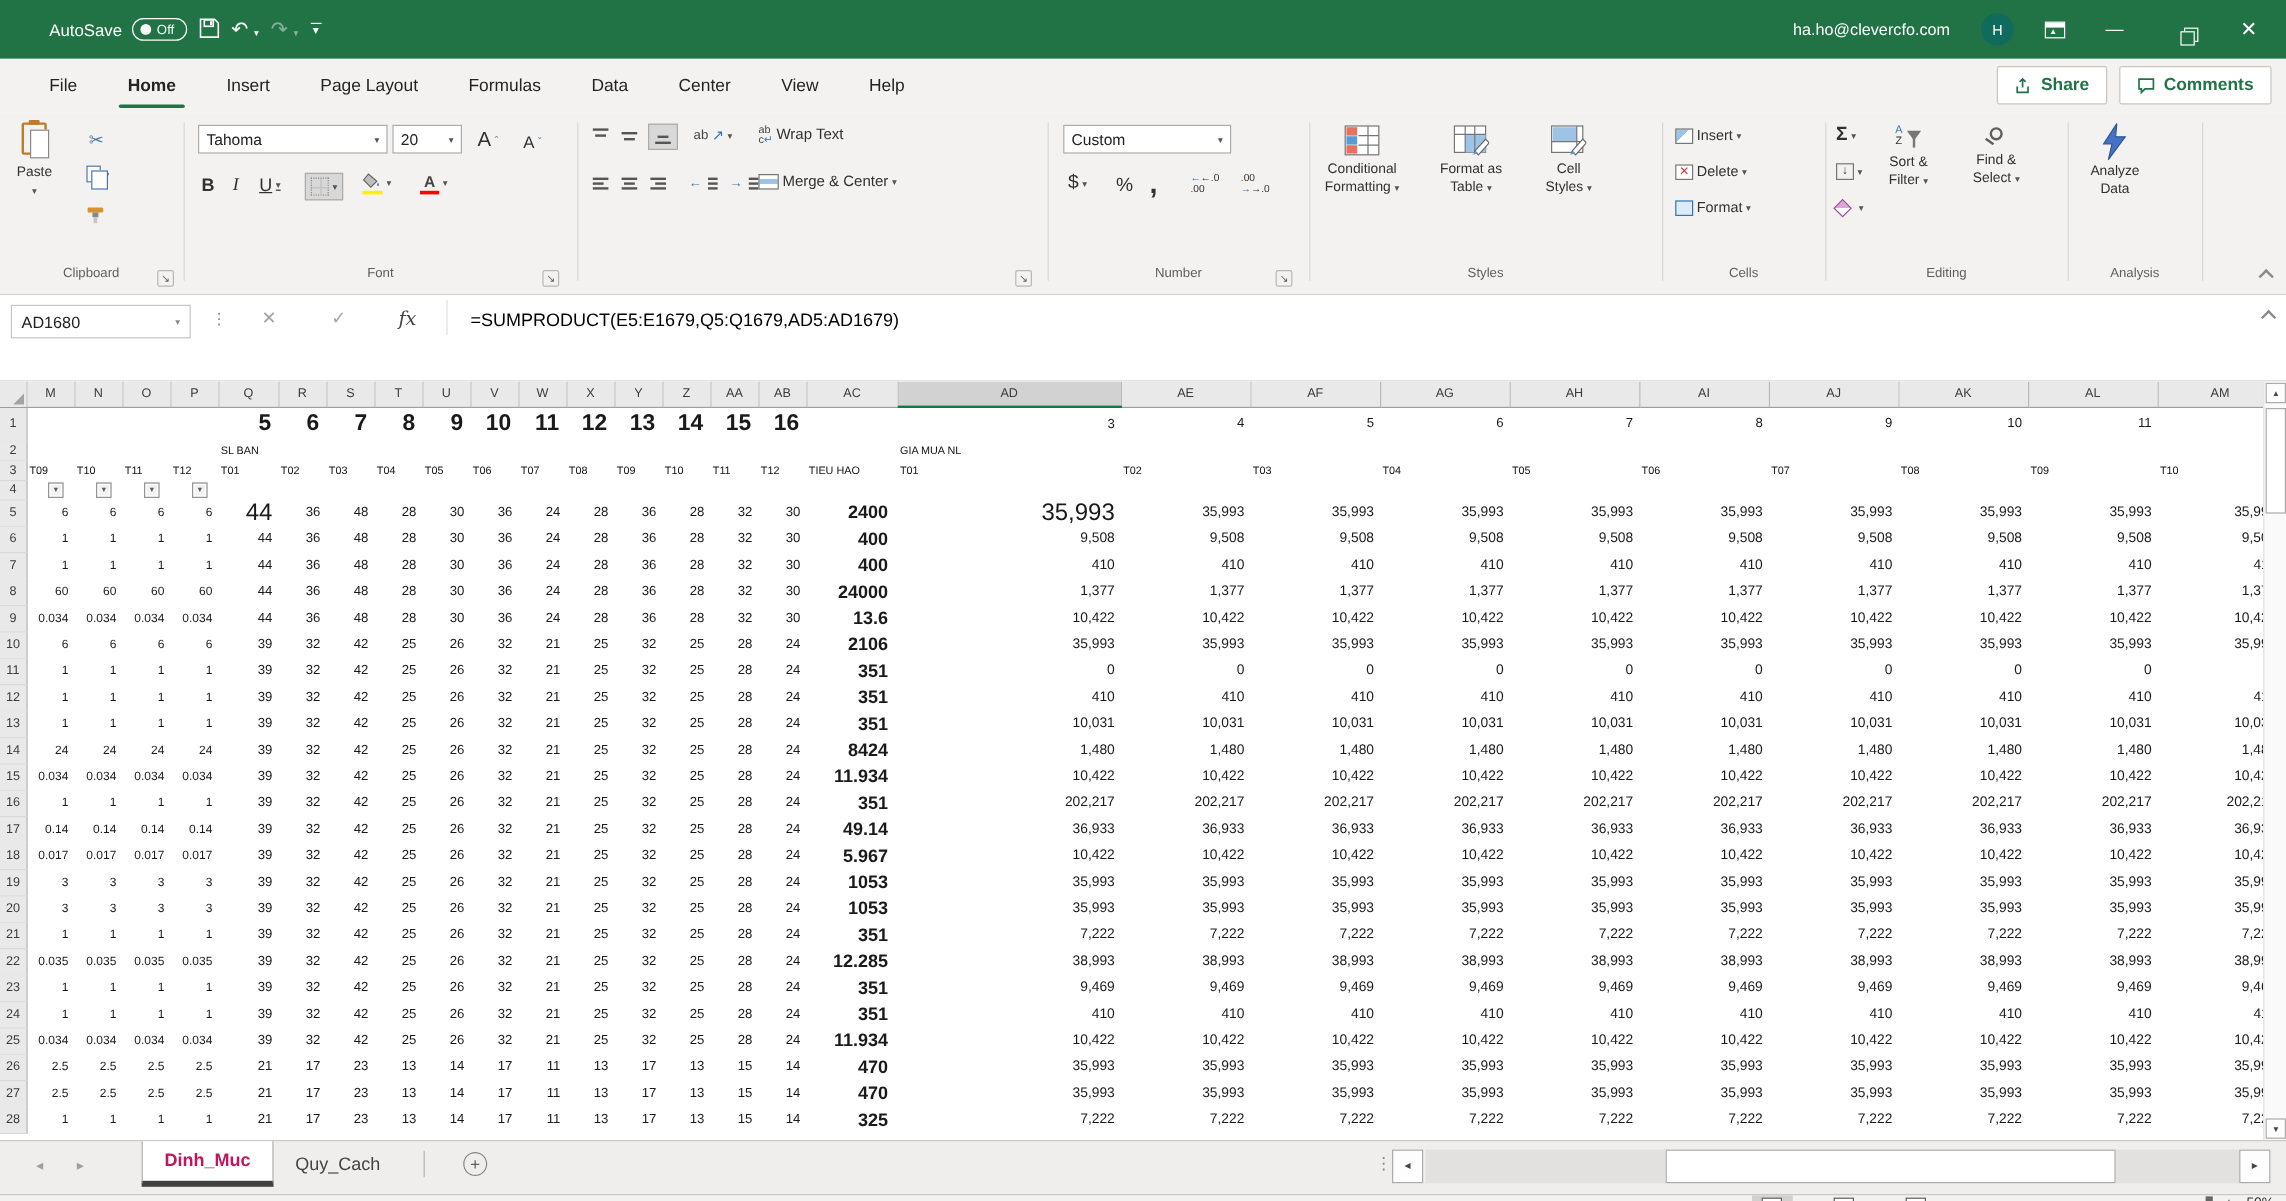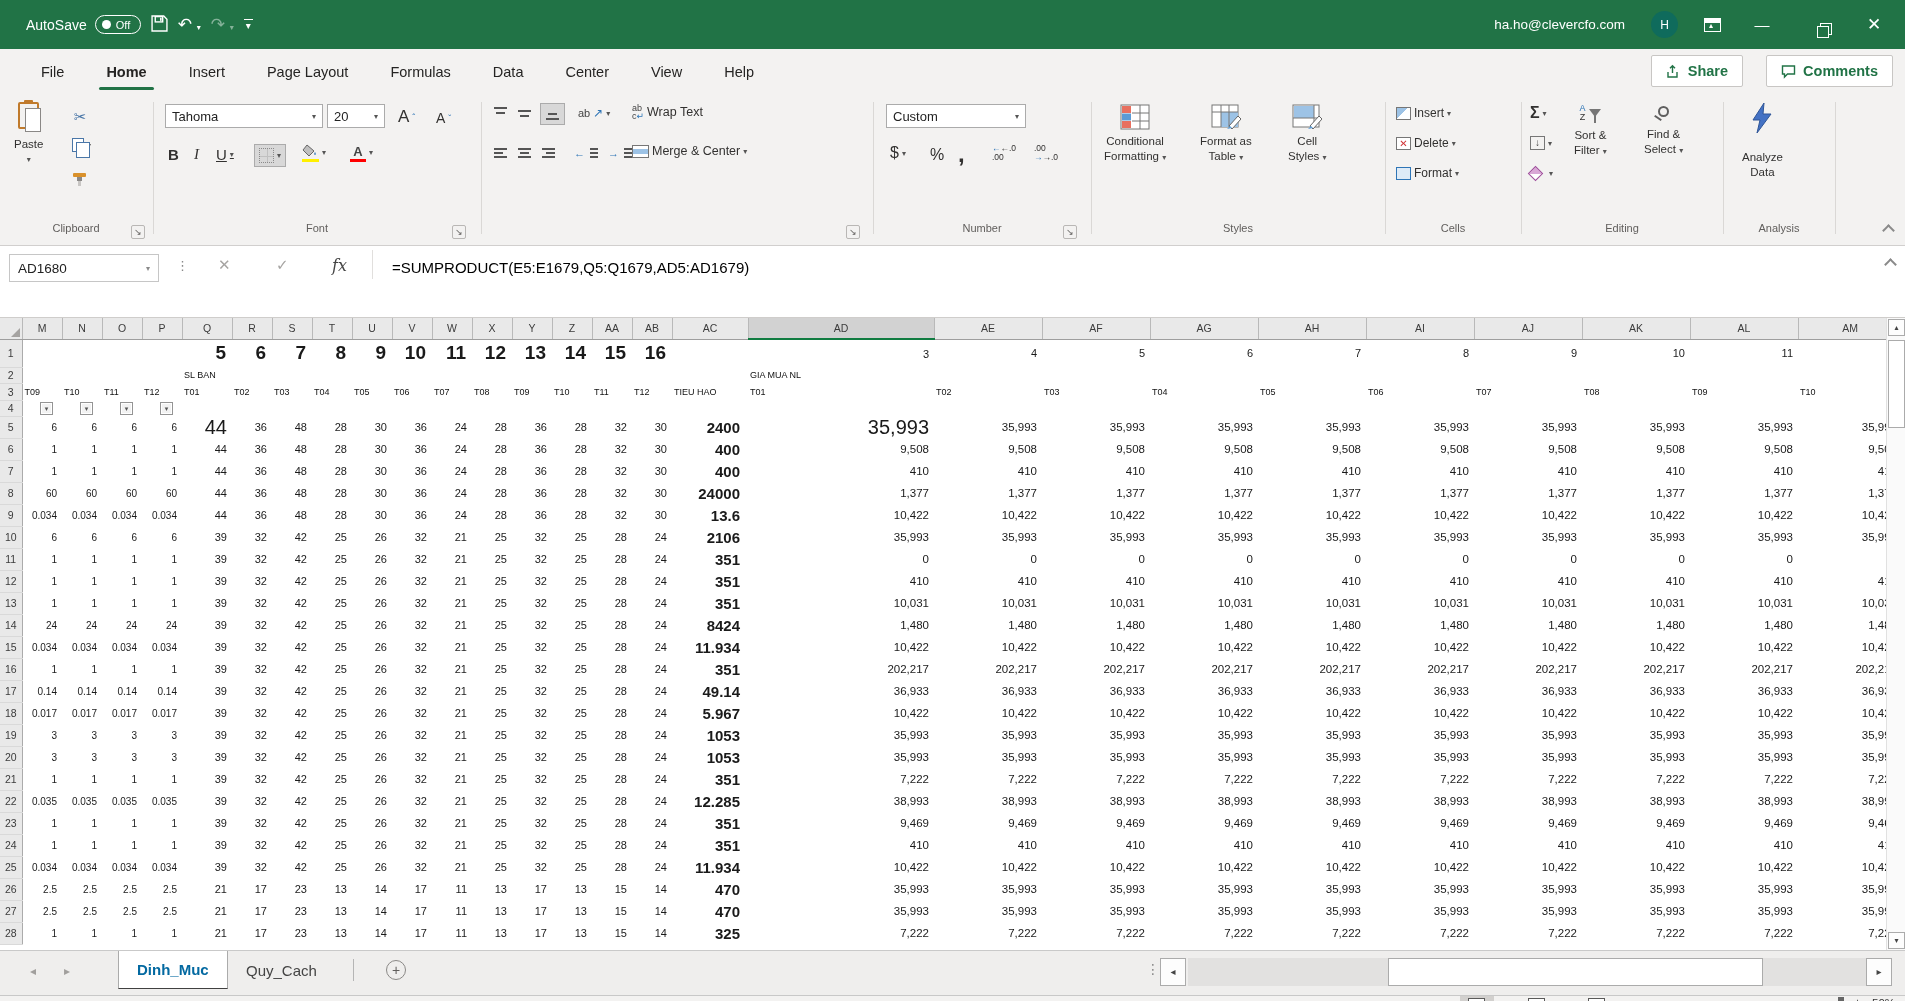--- a/index.html
+++ b/index.html
@@ -1,20 +1,20 @@
 <!DOCTYPE html>
 <html><head>
 <meta charset="utf-8">
 <style>
 *{margin:0;padding:0;box-sizing:border-box}
 html,body{width:1905px;height:1001px;overflow:hidden}
 body{font-family:"Liberation Sans","DejaVu Sans",sans-serif;background:#fff;color:#222}
 
 #titlebar{position:relative;height:49px;background:#217346;color:#fff}
-#titlebar .qat{position:absolute;left:0;top:0;height:49px;display:flex;align-items:center;gap:10px;padding-left:26px}
+#titlebar .qat{position:absolute;left:15px;top:0;height:49px;display:flex;align-items:center;gap:10px;padding-left:26px}
 .autosave{display:flex;align-items:center;gap:8px;font-size:14px}
 .as-pill{width:46px;height:19px;border:1px solid #fff;border-radius:10px;display:flex;align-items:center;gap:5px;padding:0 6px}
 .as-dot{width:9px;height:9px;border-radius:50%;background:#fff}
 .as-off{font-size:11px}
 .tb-ico{font-size:17px;line-height:1;cursor:default}
 .dim{opacity:.45}
 .qat-chev{display:inline-block;text-align:center;font-size:10px;line-height:8px}
 .qat-chev .bar{display:block;width:9px;height:1.5px;background:#fff;margin:0 auto 2px}
 #win-title{position:absolute;left:430px;top:0;height:49px;display:flex;align-items:center;font-size:15px}
 .searchbox{position:absolute;left:755px;top:10px;width:475px;height:29px;background:#9DBFAC;border-radius:3px;display:flex;align-items:center;gap:10px;padding-left:14px;color:#17301f;font-size:14px}
@@ -25,21 +25,21 @@
 .restore-ico:before{content:"";position:absolute;left:2px;top:-2px;width:10px;height:10px;border:1px solid #fff}
 .restore-ico:after{content:"";position:absolute;left:-1px;top:1px;width:10px;height:10px;border:1px solid #fff;background:#217346}
 .ribbondisp{width:17px;height:14px;border:1px solid #fff;position:relative}
 .ribbondisp:before{content:"";position:absolute;left:0;top:0;right:0;height:4px;background:#fff}
 .ribbondisp:after{content:"▴";position:absolute;left:4px;top:2px;font-size:8px;color:#fff}
 
 #tabrow{position:relative;height:45px;background:#F3F2F1;display:flex;align-items:center;padding-left:20px;gap:0}
 .rtab{padding:0 21px;font-size:14.5px;color:#252423;height:45px;display:flex;align-items:center;position:relative}
 .rtab.active{font-weight:700}
 .rtab.active:after{content:"";position:absolute;left:14px;right:14px;bottom:4px;height:3px;background:#217346;border-radius:2px}
-#tabrow .corner-btns{position:absolute;right:12px;top:6px;display:flex;gap:23px}
+#tabrow .corner-btns{position:absolute;right:12px;top:6px;display:flex;gap:10px}
 .cbtn{height:32px;background:#fff;border:1px solid #C8C6C4;border-radius:2px;display:flex;align-items:center;gap:7px;padding:0 14px;color:#217346;font-size:14.5px;font-weight:600}
 
 #ribbon{position:relative;height:152px;background:#F3F2F1;border-bottom:1px solid #D1CFCE}
 .rgroup{position:absolute;top:0;height:124px}
 .gsep{position:absolute;top:8px;height:132px;width:1px;background:#DAD8D6}
 .glabel{position:absolute;top:128px;height:22px;font-size:11px;color:#605E5C;text-align:center}
 .launcher{position:absolute;top:131px;width:14px;height:14px;border:1px solid #B9B7B5;color:#605E5C;font-size:9px;line-height:12px;text-align:center;border-radius:2px}
 .bigbtn{position:absolute;display:flex;flex-direction:column;align-items:center;font-size:11.5px;color:#323130;text-align:center;line-height:15px}
 .icon-row{display:flex;align-items:center;gap:4px}
 .combo{position:absolute;background:#fff;border:1px solid #ABABAB;font-size:13px;color:#222;display:flex;align-items:center;padding:0 6px;height:24px;justify-content:space-between}
@@ -92,21 +92,21 @@
 td.lbl{font-size:9px;text-align:left;padding-left:2px;color:#111}
 .filterbtn{display:inline-block;width:13px;height:13px;border:1px solid #949494;background:#F2F2F2;color:#555;font-size:7px;line-height:11px;text-align:center;margin-right:4px;box-shadow:0 0 0 1px #fff inset}
 
 #vscroll{position:absolute;right:0;top:0;width:19px;height:632px;background:#FAFAFA;border-left:1px solid #E1E1E1}
 .sbtn{position:absolute;left:1px;width:17px;height:17px;background:#FDFDFD;border:1px solid #ABABAB;color:#444;font-size:8px;text-align:center;line-height:15px}
 #vthumb{position:absolute;left:1px;top:22px;width:17px;height:88px;background:#fff;border:1px solid #ABABAB}
 
 #sheetbar{position:relative;height:45px;background:#EFEEED;border-top:1px solid #C9C9C9}
 .navarr{position:absolute;top:13px;font-size:12px;color:#A19F9D}
 .stab{position:absolute;top:0;height:38px;display:flex;align-items:center;padding:0 18px;font-size:15px}
-.stab.active{background:#fff;border-left:1px solid #ABABAB;border-right:1px solid #ABABAB;border-bottom:1px solid #404040;color:#0369a1;font-weight:700}
+.stab.active{background:#fff;border-left:1px solid #ABABAB;border-right:1px solid #ABABAB;border-bottom:5px solid #404040;color:#be185d;font-weight:700}
 .stab.plain{color:#444}
 .tabsep{position:absolute;left:353px;top:8px;width:1px;height:22px;background:#B5B5B5}
 .addsheet{position:absolute;left:386px;top:9px;width:20px;height:20px;border:1px solid #8A8886;border-radius:50%;color:#605E5C;font-size:14px;line-height:18px;text-align:center}
 .splitdots{position:absolute;left:1146px;top:10px;color:#8a8a8a;font-size:14px}
 .hbtn{position:absolute;top:7px;width:26px;height:28px;background:#FDFDFD;border:1px solid #ABABAB;color:#444;font-size:10px;text-align:center;line-height:26px}
 #htrack{position:absolute;left:1188px;top:7px;width:678px;height:28px;background:#E2E1E0}
 #hthumb{position:absolute;left:200px;top:0;width:375px;height:28px;background:#fff;border:1px solid #ABABAB}
 
 #statusbar{position:relative;height:6px;background:#F3F2F1;border-top:1px solid #C8C8C8;overflow:hidden}
 .sb-viewsel{position:absolute;left:1460px;top:0;width:34px;height:6px;background:#D2D0CE}
@@ -422,21 +422,21 @@
       <span class="twoline" style="margin-top:10px"><span>Find &amp;</span><br><span>Select</span> <span class="chev">▾</span></span>
     </div>
   </div>
   <div class="gsep" style="left:1723px"></div>
 
   <div class="rgroup" style="left:1724px;width:110px">
     <div class="bigbtn" style="left:18px;top:8px">
       <svg width="24" height="32" viewBox="0 0 24 32">
           <path d="M14 1 3 18h7l-3 13 14-19h-8z" fill="#4472C4" stroke="#2E5597" stroke-width="1"></path>
         </svg>
-      <span class="twoline" style="margin-top:16px"><span>Analyze</span><br><span>Data</span></span>
+      <span class="twoline" style="margin-top:2px"><span>Analyze</span><br><span>Data</span></span>
     </div>
   </div>
   <div class="gsep" style="left:1835px"></div>
 
   <div class="glabel" style="left:0;width:152px">Clipboard</div>
   <span class="launcher" style="left:131px">↘</span>
   <div class="glabel" style="left:154px;width:326px">Font</div>
   <span class="launcher" style="left:452px">↘</span>
   <span class="launcher" style="left:846px">↘</span>
   <div class="glabel" style="left:874px;width:216px">Number</div>

